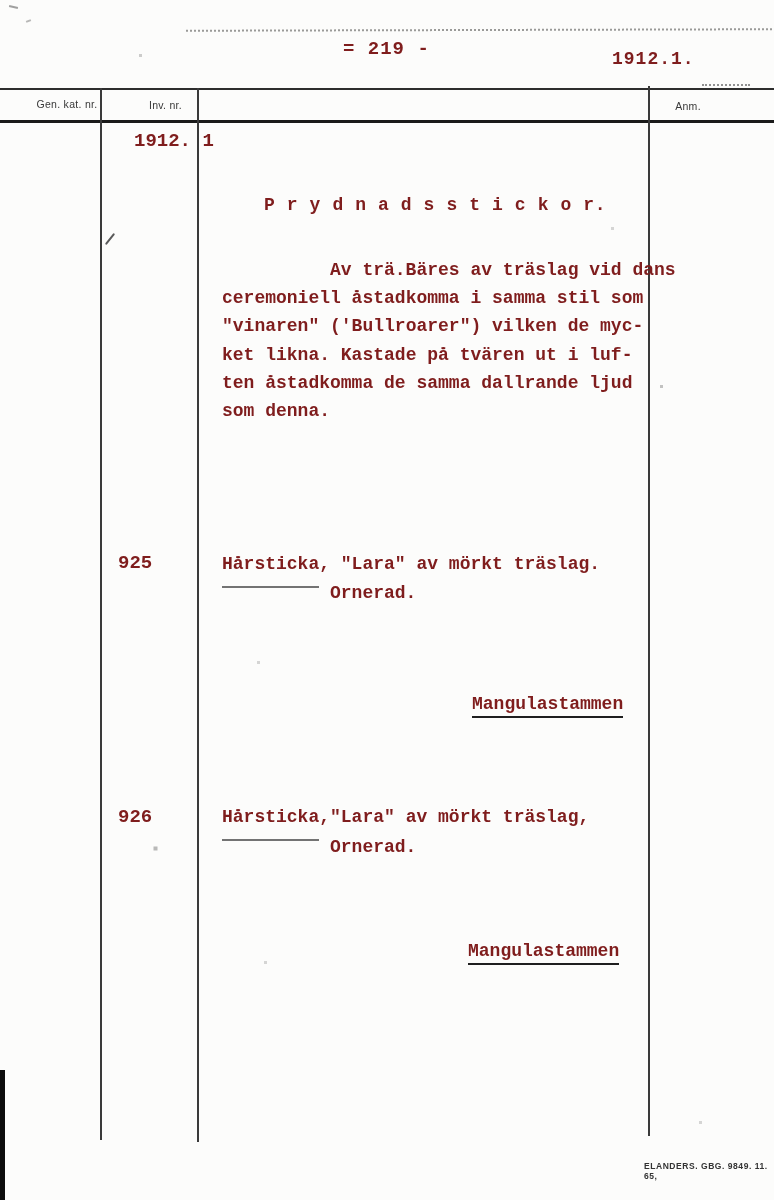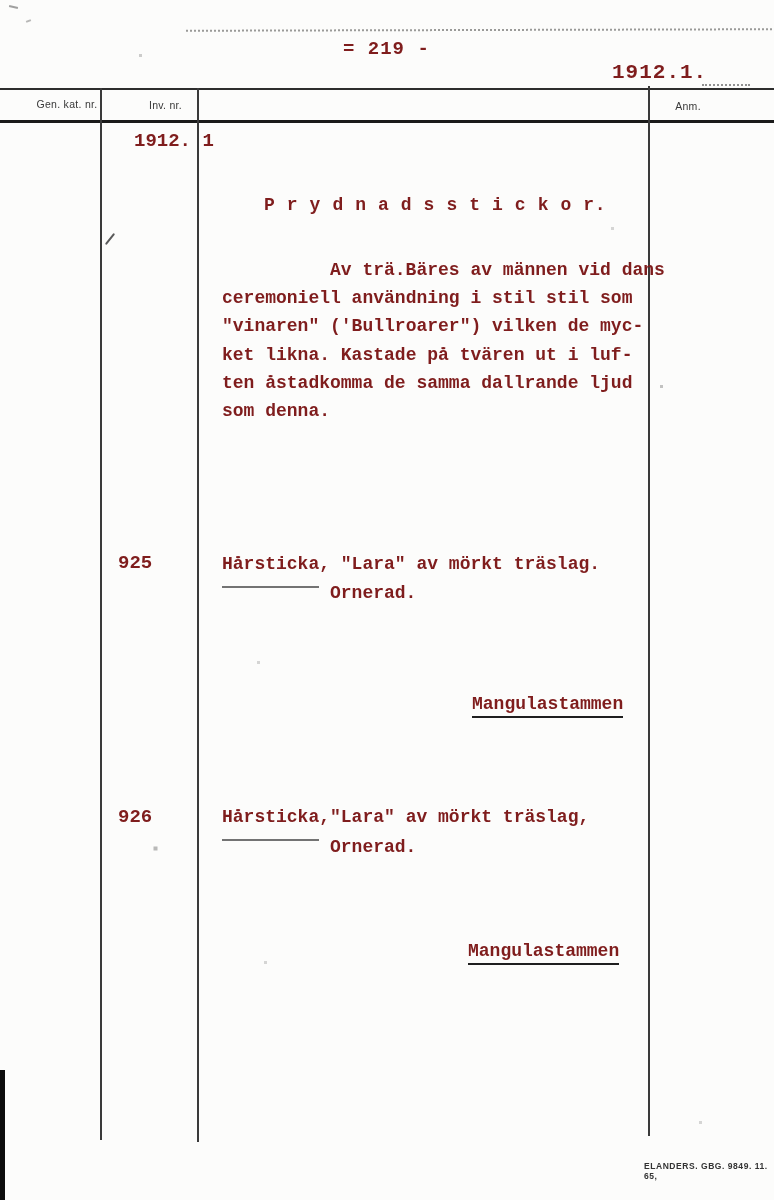--- a/index.html
+++ b/index.html
@@ -32,21 +32,21 @@
     text-align: center;
     letter-spacing: 0.3px;
     padding-left: 17px;
   }
 
   
   .hrule { position: absolute; background: #2d2d2d; }
   .vrule { position: absolute; background: #3a3a3a; width: 2px; }
 
   .page-number { top: 38px; left: 343px; font-size: 19px; letter-spacing: 1px; }
-  .year-ref    { top: 61px; left: 612px; font-size: 21px; letter-spacing: 1px; }
+  .year-ref    { top: 49px; left: 612px; font-size: 18px; letter-spacing: 1px; }
   .inv-group   { top: 130px; left: 118px; font-size: 19px; margin-left: 16px; }
 
   .section-title { top: 195px; left: 264px; font-size: 18px; letter-spacing: 0.6px; }
 
   .paragraph { top: 256px; left: 222px; width: 440px; }
   .paragraph .pline { line-height: 28.2px; }
   .paragraph .pline.indent { padding-left: 108px; }
 
   .entry-nr  { font-size: 19px; }
   .uline { border-bottom: 2px solid #737373; padding-bottom: 12px; }
@@ -128,22 +128,22 @@
 
   <div class="form-label" style="top:98px; left:0; width:100px;">Gen. kat. nr.</div>
   <div class="form-label" style="top:99px; left:100px; width:97px;">Inv. nr.</div>
   <div class="form-label" style="top:100px; left:612px; width:118px;">Anm.</div>
 
   <div class="abs tw inv-group">1912. 1</div>
 
   <div class="abs tw section-title">P r y d n a d s s t i c k o r.</div>
 
   <div class="abs paragraph">
-    <div class="tw pline indent">Av trä.Bäres av männen vid dans</div>
-    <div class="tw pline">ceremoniell användning i stil stil som</div>
+    <div class="tw pline indent">Av trä.Bäres av träslag vid dans</div>
+    <div class="tw pline">ceremoniell åstadkomma i samma stil som</div>
     <div class="tw pline">"vinaren" ('Bullroarer") vilken de myc-</div>
     <div class="tw pline">ket likna. Kastade på tvären ut i luf-</div>
     <div class="tw pline">ten åstadkomma de samma dallrande ljud</div>
     <div class="tw pline">som denna.</div>
   </div>
 
   <div class="abs tw entry-nr" style="top:552px; left:118px;">925</div>
   <div class="abs tw" style="top:554px; left:222px;"><span class="uline">Hårsticka</span><span>, "Lara" av mörkt träslag.</span></div>
   <div class="abs tw" style="top:583px; left:330px;">Ornerad.</div>
   <div class="abs tw attribution" style="top:694px; left:472px;">Mangulastammen</div>

